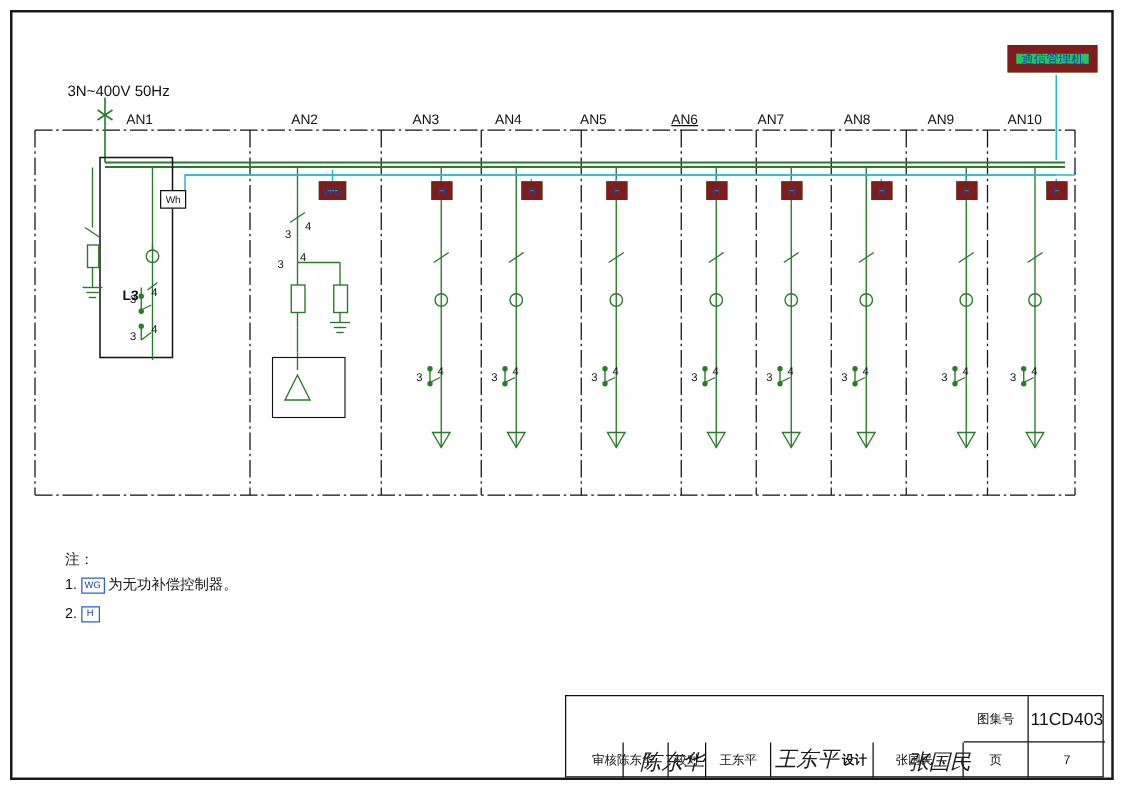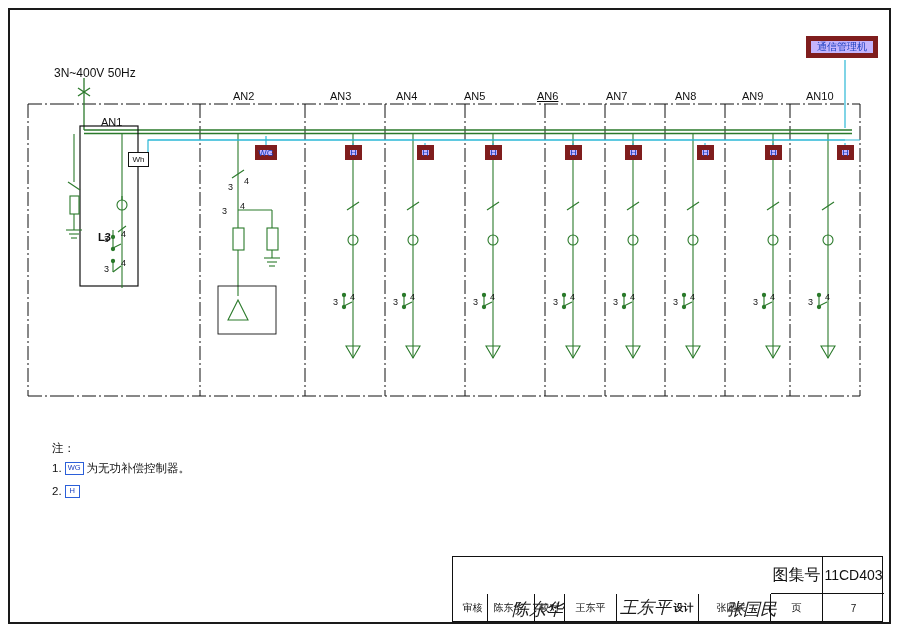--- a/index.html
+++ b/index.html
@@ -1,30 +1,30 @@
 <!DOCTYPE html>
 <html><head>
 <meta charset="utf-8">
 <style>
   html,body{margin:0;padding:0;}
   body{width:901px;height:634px;background:#ffffff;font-family:"Liberation Sans",sans-serif;overflow:hidden;}
   #sheet{position:relative;width:901px;height:634px;}
   .frame{position:absolute;left:8px;top:8px;width:883px;height:616px;border:2px solid #1a1a1a;box-sizing:border-box;}
   .lbl{position:absolute;font-size:11px;color:#111;white-space:nowrap;}
   .supply{position:absolute;font-size:12px;color:#111;white-space:nowrap;}
-  .box-blue{position:absolute;border:5px solid #7f1d1d;color:#1b3fbf;background:#c4b5fd;font-size:9px;display:flex;align-items:center;justify-content:center;box-sizing:border-box;}
+  .box-blue{position:absolute;border:7px solid #7f1d1d;color:#1b3fbf;background:#22c55e;font-size:9px;display:flex;align-items:center;justify-content:center;box-sizing:border-box;}
   .box-dark{position:absolute;border:1px solid #111;color:#111;background:#fff;font-size:8px;display:flex;align-items:center;justify-content:center;box-sizing:border-box;}
   .notes{position:absolute;left:52px;top:438px;width:700px;font-size:11.5px;color:#111;line-height:20px;}
   .notes .row{display:flex;align-items:center;gap:3px;margin-bottom:3px;}
   .mini{display:inline-flex;align-items:center;justify-content:center;width:17px;height:11px;border:1px solid #2b5fd9;color:#1b3fbf;font-size:7.5px;vertical-align:middle;background:#fff;}
   .mini-h{width:13px;}
   
   .titleblock{position:absolute;left:452px;top:556px;width:431px;height:66px;border:1px solid #111;box-sizing:border-box;}
   .tb-main{position:absolute;left:0;top:0;width:318px;height:37px;border-right:1px solid #111;border-bottom:1px solid #111;box-sizing:border-box;display:flex;align-items:center;justify-content:center;font-size:15.5px;font-weight:bold;color:#111;}
-  .tb-no-lab{position:absolute;left:318px;top:0;width:52px;height:37px;border-right:1px solid #111;border-bottom:1px solid #111;box-sizing:border-box;display:flex;align-items:center;justify-content:center;font-size:16px;color:#111;}
+  .tb-no-lab{position:absolute;left:318px;top:0;width:52px;height:37px;border-right:1px solid #111;border-bottom:1px solid #111;box-sizing:border-box;display:flex;align-items:center;justify-content:center;font-size:10px;color:#111;}
   .tb-no-val{position:absolute;left:370px;top:0;width:61px;height:37px;border-bottom:1px solid #111;box-sizing:border-box;display:flex;align-items:center;justify-content:center;font-size:14px;color:#111;}
   .tb-cell{position:absolute;top:37px;height:28px;box-sizing:border-box;display:flex;align-items:center;justify-content:center;font-size:10px;color:#111;border-right:1px solid #111;}
   .tb-cell.last{border-right:none;}
   .sig{position:absolute;font-family:"Liberation Serif",serif;font-style:italic;color:#1a1a1a;font-size:17px;white-space:nowrap;}
   svg{position:absolute;left:0;top:0;}
 </style>
 </head>
 <body>
 
 <div id="sheet">
@@ -196,21 +196,21 @@
       <path d="M633,152 L633,143"></path>
       <path d="M705,152 L705,143"></path>
       <path d="M773,152 L773,143"></path>
       <path d="M845,152 L845,143"></path>
       <path d="M148,140 L860,140"></path>
     </g>
   </svg>
 
   <div class="supply" style="left:54px;top:66px;">3N~400V  50Hz</div>
 
-  <div class="lbl" style="left:101px;top:90px;margin-top:26px;">AN1</div>
+  <div class="lbl" style="left:101px;top:90px;">AN1</div>
   <div class="lbl" style="left:233px;top:90px;">AN2</div>
   <div class="lbl" style="left:330px;top:90px;">AN3</div>
   <div class="lbl" style="left:396px;top:90px;">AN4</div>
   <div class="lbl" style="left:464px;top:90px;">AN5</div>
   <div class="lbl" style="left:537px;top:90px;text-decoration:underline;">AN6</div>
   <div class="lbl" style="left:606px;top:90px;">AN7</div>
   <div class="lbl" style="left:675px;top:90px;text-align:right;">AN8</div>
   <div class="lbl" style="left:742px;top:90px;">AN9</div>
   <div class="lbl" style="left:806px;top:90px;">AN10</div>
 
@@ -266,21 +266,21 @@
     <div class="row">
       <span>2.</span>
       <span class="mini mini-h">H</span>
     </div>
   </div>
 
   <div class="titleblock">
     <div class="tb-no-lab">图集号</div>
     <div class="tb-no-val">11CD403</div>
 
-    <div class="tb-cell" style="left:5px;width:30px;">审核</div>
+    <div class="tb-cell" style="left:16px;width:30px;">审核</div>
     <div class="tb-cell" style="left:30px;width:52px;">陈东华</div>
     <div class="tb-cell" style="left:82px;width:30px;">校对</div>
     <div class="tb-cell" style="left:112px;width:52px;">王东平</div>
     <div class="tb-cell" style="left:216px;width:30px;font-weight:bold;">设计</div>
     <div class="tb-cell" style="left:240px;width:78px;">张国民</div>
     <div class="tb-cell" style="left:318px;width:52px;">页</div>
     <div class="tb-cell last" style="left:370px;width:61px;">7</div>
   </div>
 
   <div class="sig" style="left:512px;top:598px;">陈东华</div>

